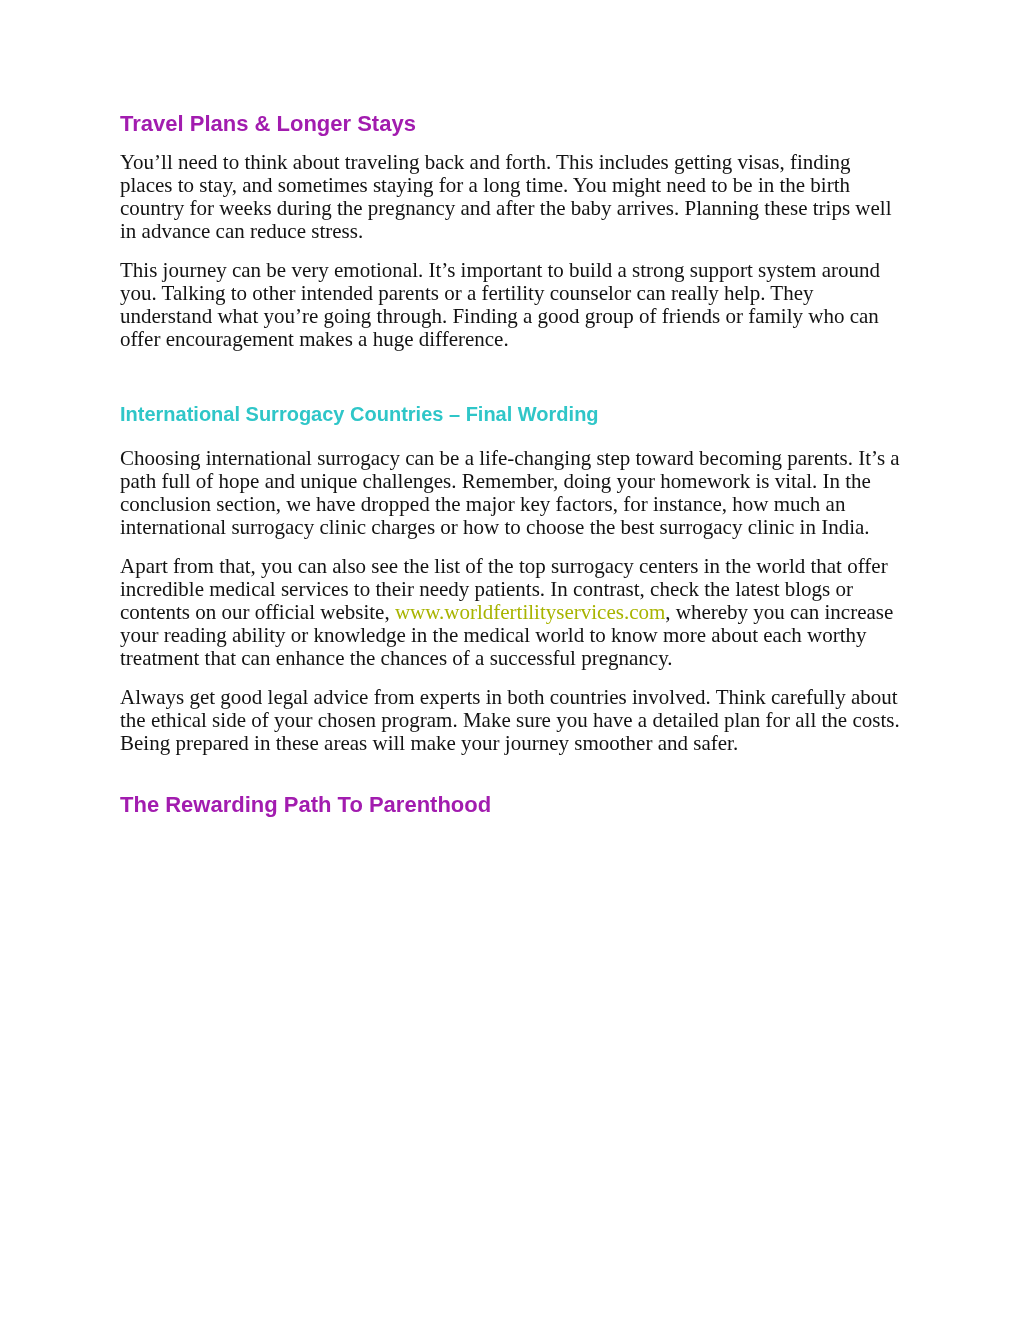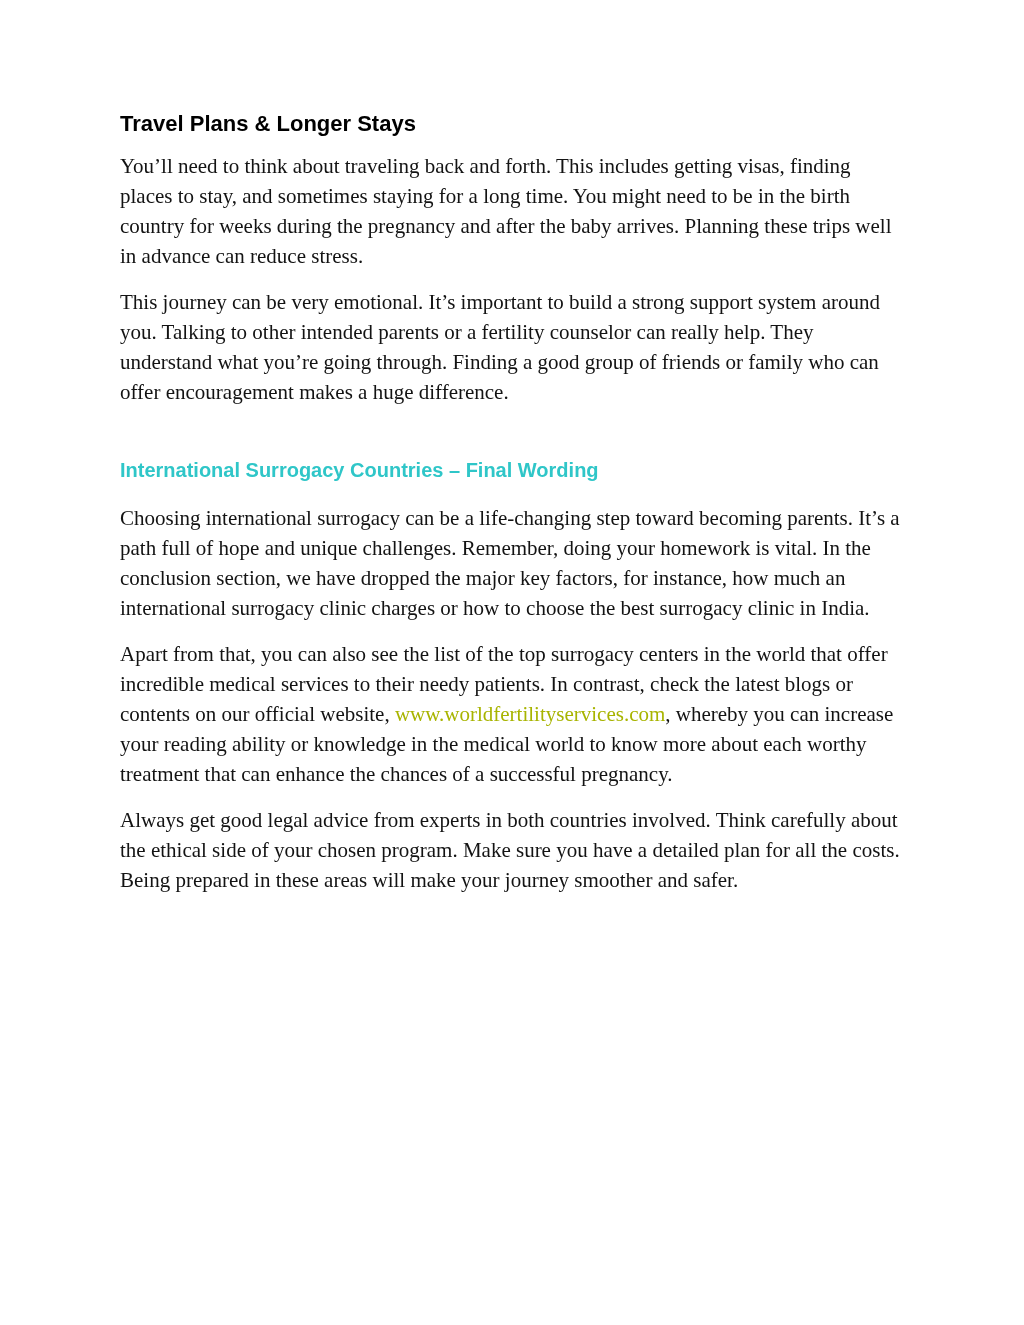--- a/index.html
+++ b/index.html
@@ -18,37 +18,37 @@
     box-sizing: border-box;
     width: 1024px;
     height: 1325px;
     padding: 110px 120px 0 120px;
   }
   .h2 {
     font-family: "Liberation Sans", "DejaVu Sans", sans-serif;
     font-weight: 700;
     font-size: 22px;
     line-height: 27px;
-    color: #000000;
+    color: #a21caf;
     margin: 36px 0 14px 0;
   }
   .h2.first {
     margin-top: 0;
   }
   .h1 {
     font-family: "Liberation Sans", "DejaVu Sans", sans-serif;
     font-weight: 700;
     font-size: 20px;
     line-height: 34px;
     color: #2fc6c8;
     margin: 46px 0 16px 0;
   }
   .para {
     font-size: 21px;
-    line-height: 30px;
+    line-height: 23px;
     margin: 0 0 16px 0;
     max-width: 784px;
   }
   .para + .para {
     margin-top: 12px;
   }
   .link {
     color: #a8b400;
     text-decoration: none;
     cursor: pointer;
@@ -63,14 +63,15 @@
   <p class="para">You’ll need to think about traveling back and forth. This includes getting visas, finding places to stay, and sometimes staying for a long time. You might need to be in the birth country for weeks during the pregnancy and after the baby arrives. Planning these trips well in advance can reduce stress.</p>
 
   <p class="para">This journey can be very emotional. It’s important to build a strong support system around you. Talking to other intended parents or a fertility counselor can really help. They understand what you’re going through. Finding a good group of friends or family who can offer encouragement makes a huge difference.</p>
 
   <h1 class="h1">International Surrogacy Countries – Final Wording</h1>
   <p class="para">Choosing international surrogacy can be a life-changing step toward becoming parents. It’s a path full of hope and unique challenges. Remember, doing your homework is vital. In the conclusion section, we have dropped the major key factors, for instance, how much an international surrogacy clinic charges or how to choose the best surrogacy clinic in India.</p>
   <p class="para"><span>Apart from that, you can also see the list of the top surrogacy centers in the world that offer incredible medical services to their needy patients. In contrast, check the latest blogs or contents on our official website, </span><a class="link">www.worldfertilityservices.com</a><span>, whereby you can increase your reading ability or knowledge in the medical world to know more about each worthy treatment that can enhance the chances of a successful pregnancy.</span></p>
 
   <p class="para">Always get good legal advice from experts in both countries involved. Think carefully about the ethical side of your chosen program. Make sure you have a detailed plan for all the costs. Being prepared in these areas will make your journey smoother and safer.</p>
 
+  <h2 class="h2">The Rewarding Path To Parenthood</h2>
 
 </div>
 
 </body></html>

